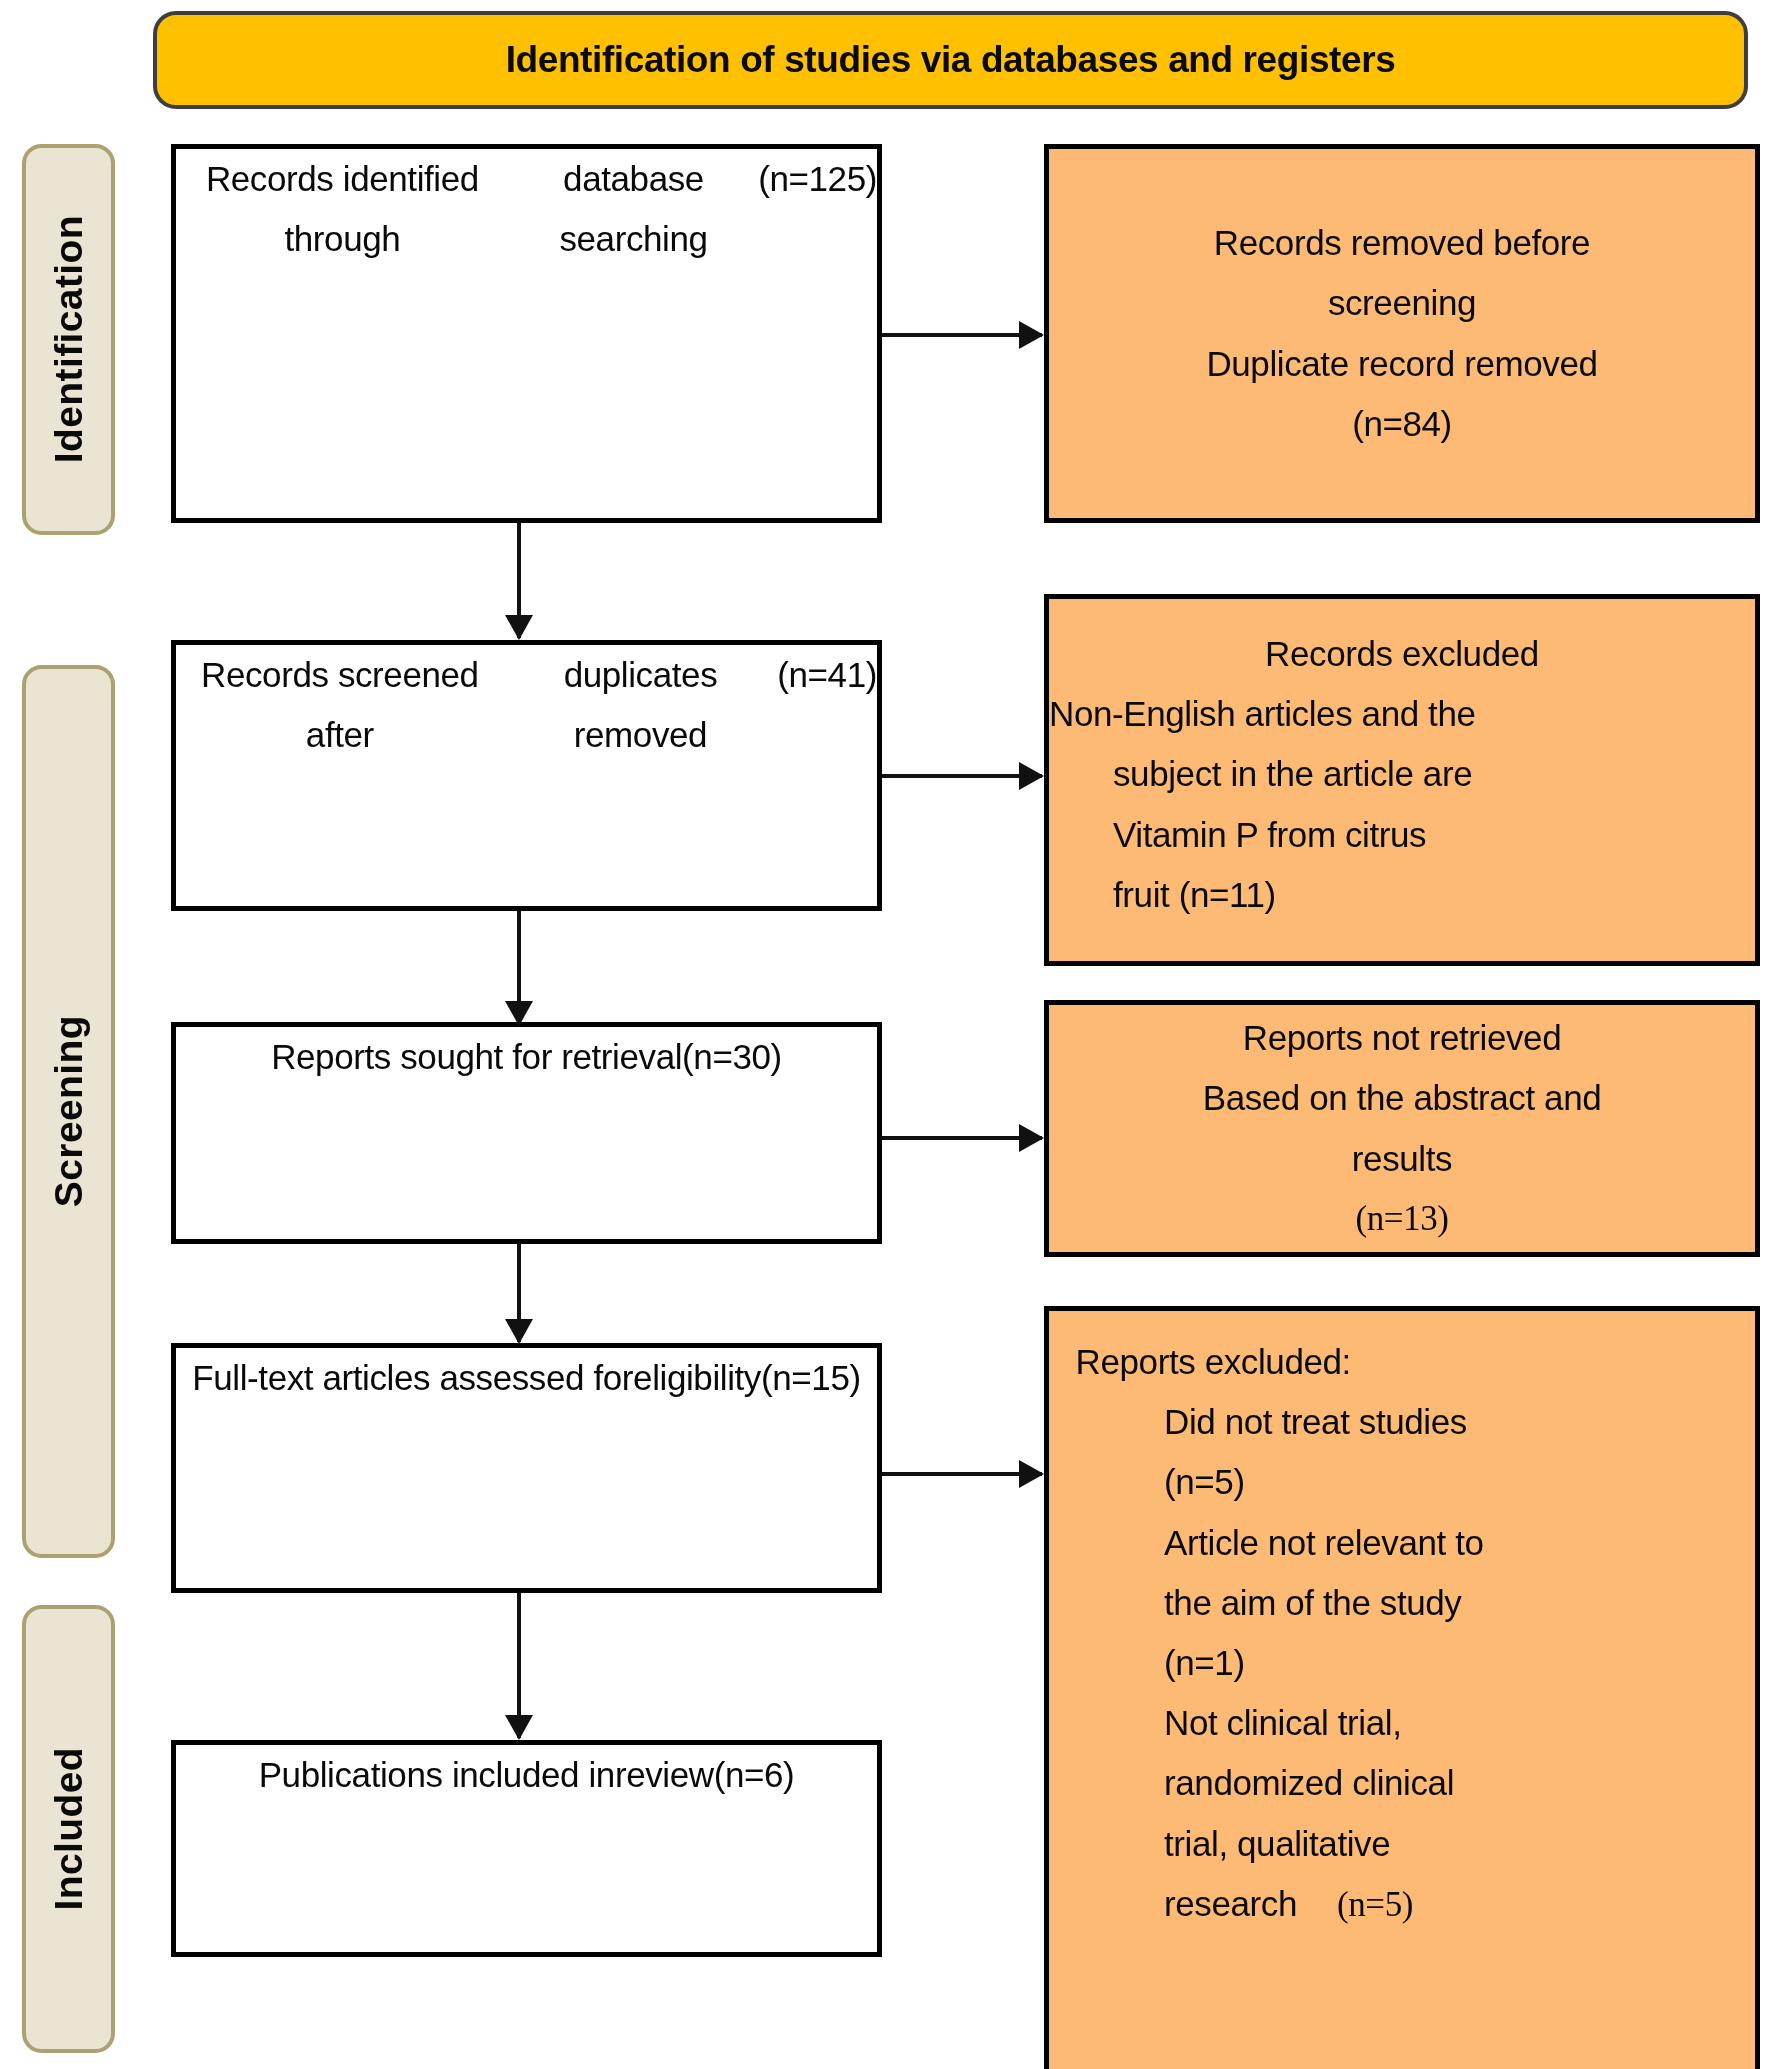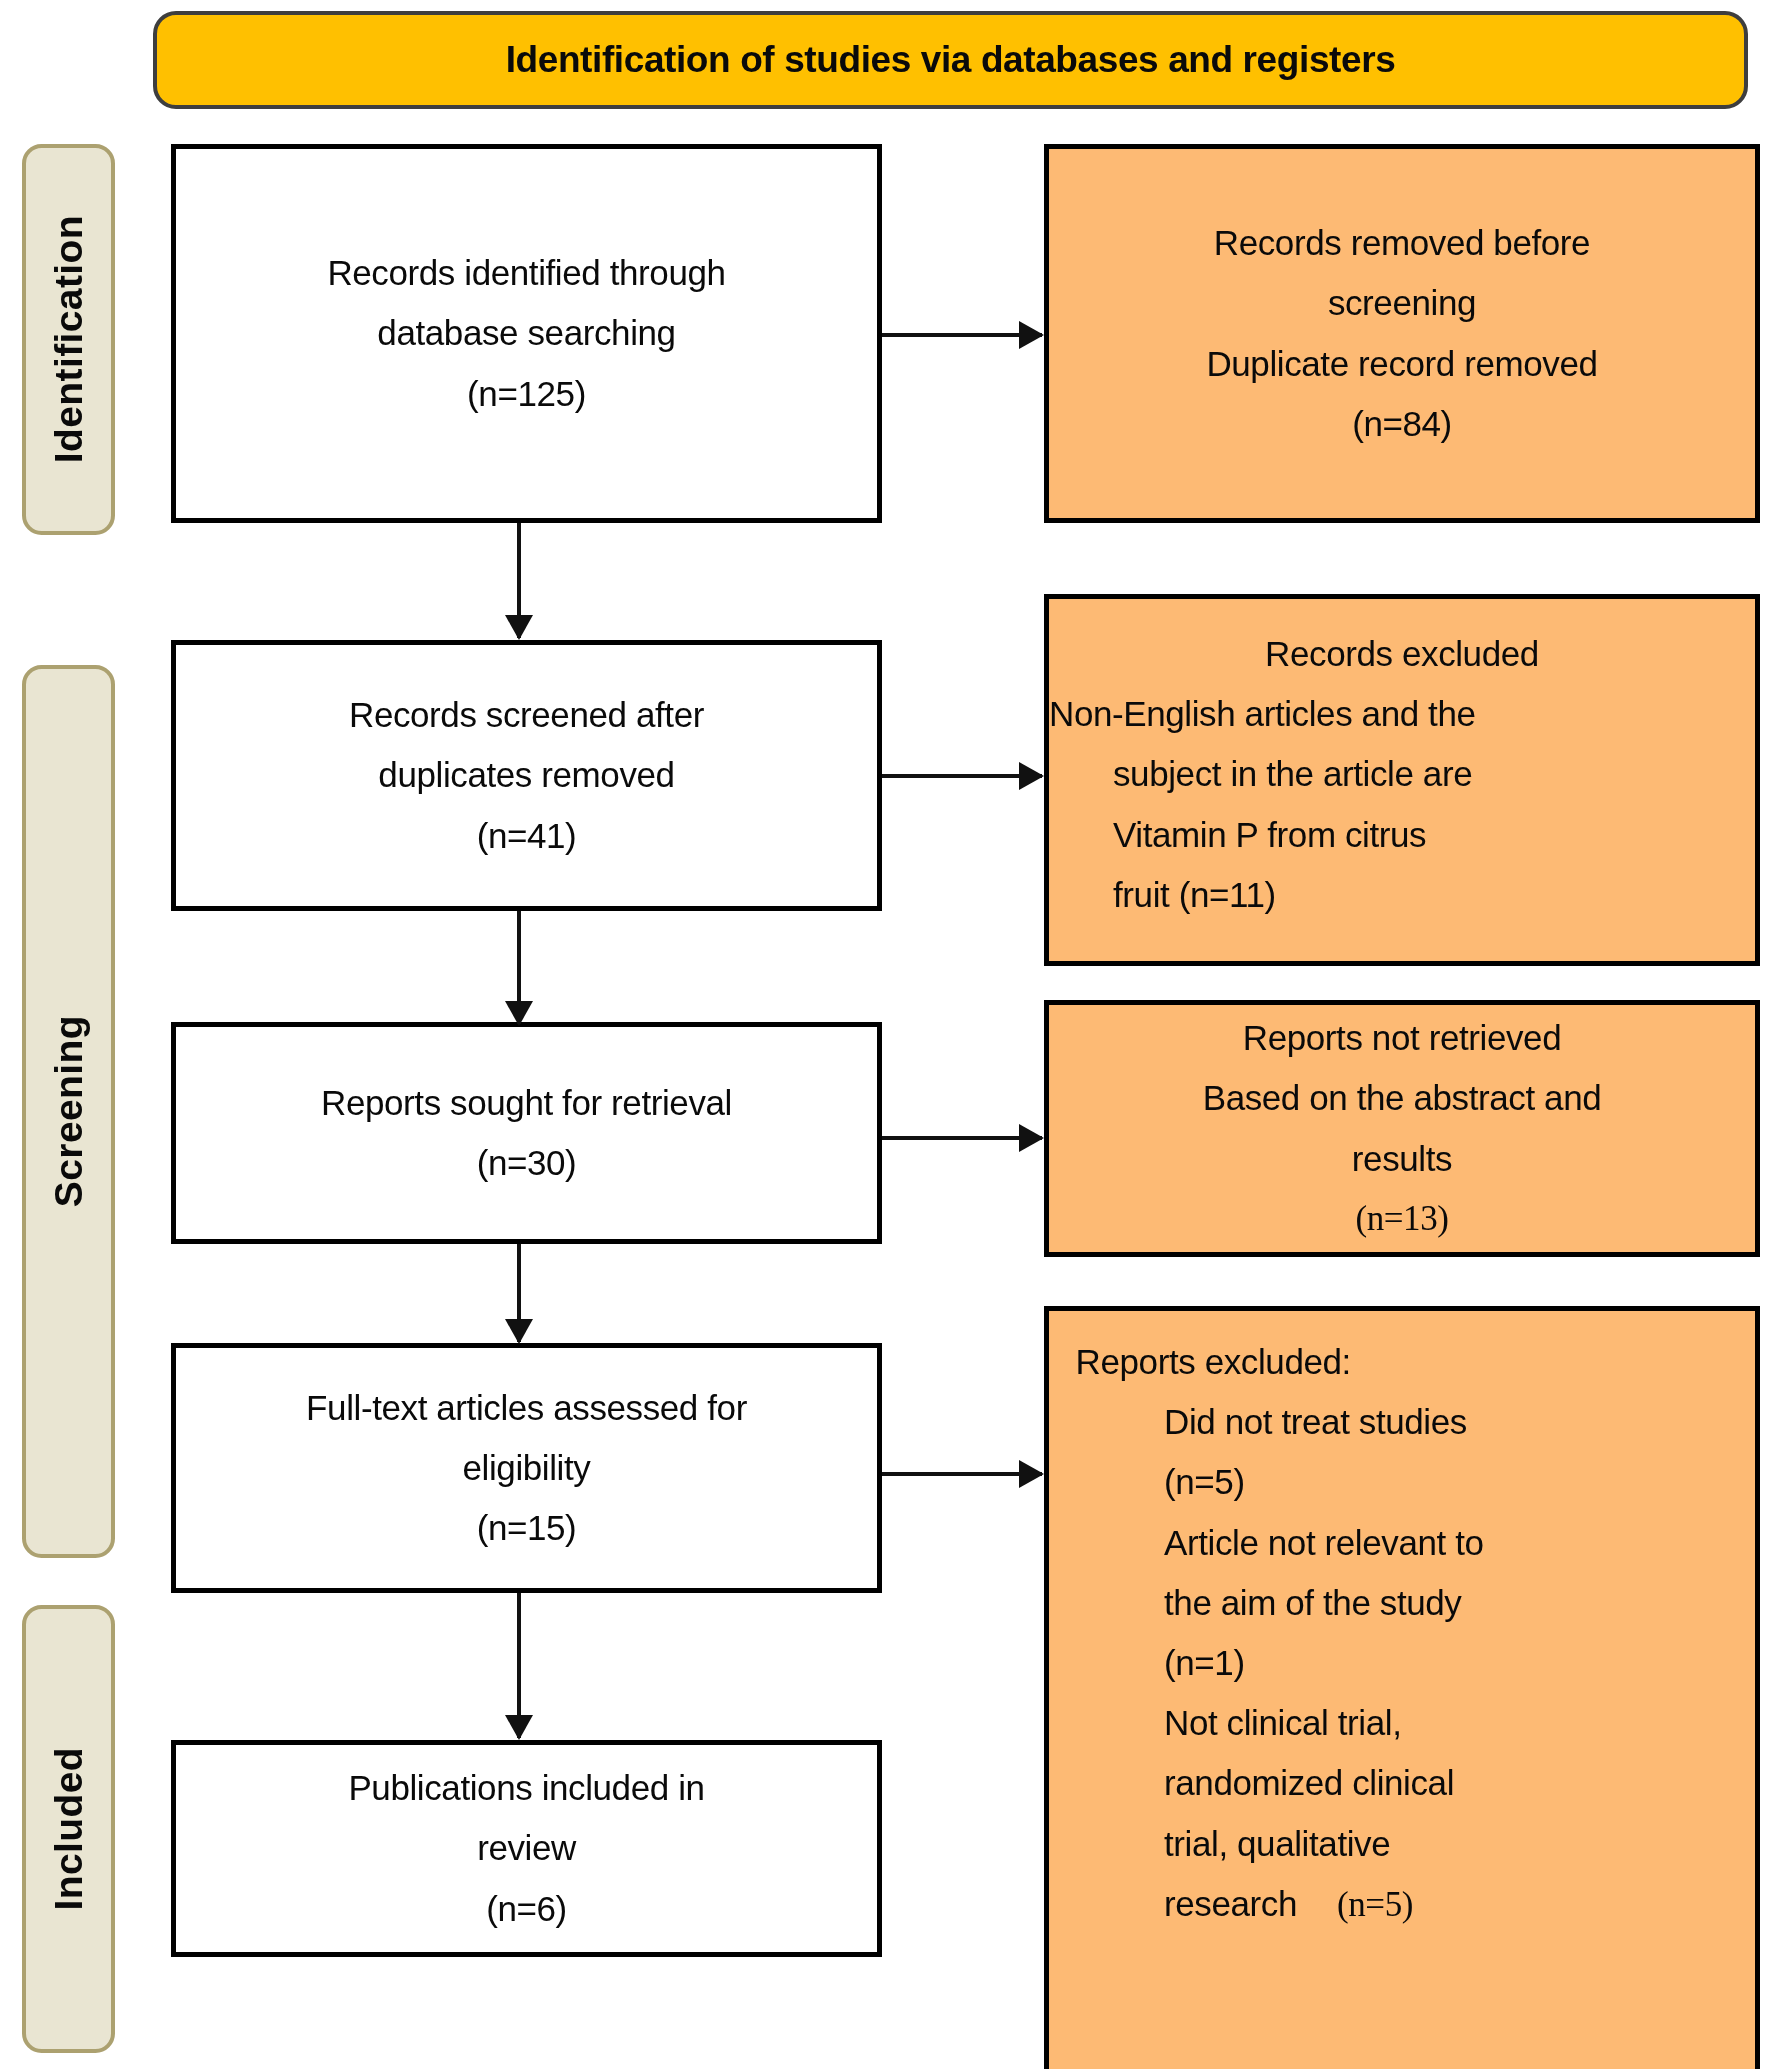--- a/index.html
+++ b/index.html
@@ -39,21 +39,21 @@
     font-size:39px; font-weight:bold; letter-spacing:0.4px;
     white-space:nowrap;
   }
   
   .fbox{
     position:absolute;
     left:171px; width:711px;
     background:#ffffff;
     border:5.3px solid #000000;
     box-sizing:border-box;
-    display:flex; flex-direction:column; justify-content:center;
+    display:flex; justify-content:center;
     text-align:center;
     font-size:35px; line-height:1.72; letter-spacing:-0.4px;
   }
   
   .xbox{
     position:absolute;
     left:1044px; width:716px;
     background:#fdba74;
     border:5.3px solid #000000;
     box-sizing:border-box;

